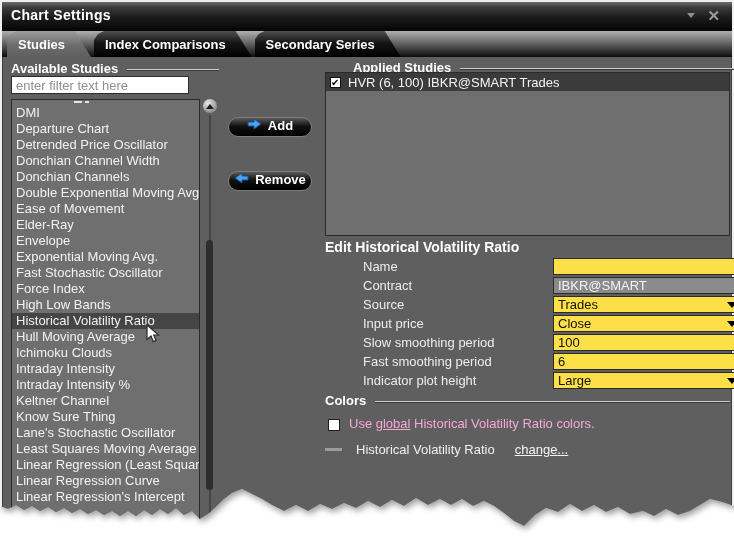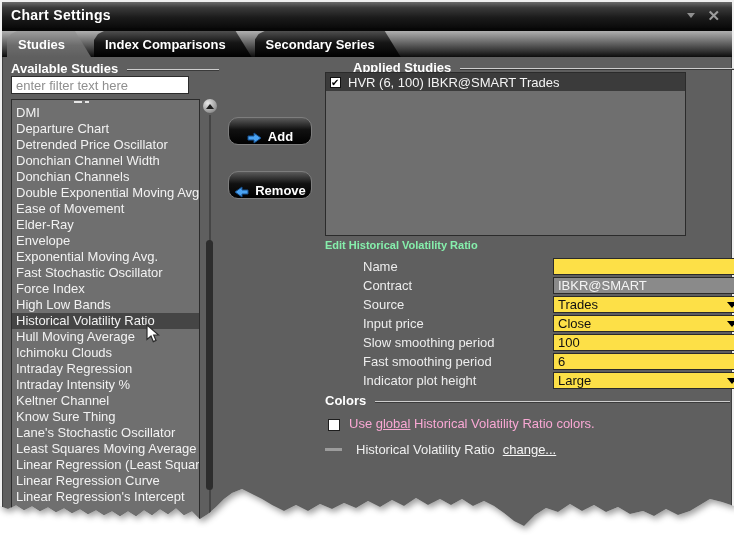--- a/index.html
+++ b/index.html
@@ -55,53 +55,53 @@
     background-image:linear-gradient(#e6e6e6,#e6e6e6),linear-gradient(#e6e6e6,#e6e6e6);
     background-size:8px 2px,4px 2px;background-position:62px 1px,73px 1px;background-repeat:no-repeat;}
   
   .sb-up{position:absolute;left:200px;top:42px;width:14px;height:14px;border-radius:50%;
     background:radial-gradient(circle at 35% 30%,#e8e8e8,#8d8d8d 75%,#5c5c5c);}
   .sb-up::after{content:"";position:absolute;left:3px;top:4px;width:0;height:0;
     border:4px solid transparent;border-bottom:5px solid #1c1c1c;margin-top:-3px;}
   .sb-track{position:absolute;left:206px;top:58px;bottom:0;width:2px;background:#454545;}
   .sb-thumb{position:absolute;left:203px;top:183px;width:7px;height:250px;background:#2d2d2d;border-radius:4px;}
   
-  .xfer-btn{position:absolute;left:225px;width:84px;height:28px;border-radius:10px;color:#ffffff;
-    font-size:13px;font-weight:bold;display:flex;align-items:flex-end;justify-content:center;gap:6px;
+  .xfer-btn{position:absolute;left:225px;width:84px;height:20px;border-radius:10px;color:#ffffff;
+    font-size:13px;font-weight:bold;display:flex;align-items:flex-start;justify-content:center;gap:6px;
     background:linear-gradient(180deg,#5a5a5a 0%,#111 45%,#000 100%);border:1px solid #7d7d7d;}
   .btn-add{top:60px;}
   .btn-remove{top:83px;margin-top:31px;}
   .arrow-ico{width:15px;height:12px;display:block;}
   .arrow-ico.left{transform:scaleX(-1);}
   
   .applied-head{left:322px;top:3px;width:405px;margin-left:28px;}
-  .applied-list{left:322px;top:15px;width:361px;height:164px;}
+  .applied-list{left:322px;top:15px;width:405px;height:164px;}
   .applied-row{display:flex;align-items:center;height:18px;padding-left:4px;color:#f4f4f4;font-size:13px;white-space:nowrap;}
   .applied-row.selected{background:#3b3b3b;}
   .cb{width:11px;height:11px;background:#ffffff;border:1px solid #111;margin-right:7px;position:relative;flex:none;}
   .applied-row.checked .cb::after{content:"\2714";position:absolute;left:0px;top:-1px;font-size:10px;color:#000;}
-  .edit-head{position:absolute;left:322px;top:182px;color:#86efac;font-weight:bold;font-size:11px;}
+  .edit-head{position:absolute;left:322px;top:182px;color:#ffffff;font-weight:bold;font-size:14px;}
   .form-rows{position:absolute;left:328px;top:200px;width:405px;margin-left:32px;}
   .frow{display:flex;height:19px;align-items:center;}
   .flabel{width:190px;flex:none;color:#ededed;font-size:13px;white-space:nowrap;}
   .fctrl{position:relative;width:191px;height:17px;background:#fde047;border:1px solid #2b2b2b;}
   .fval{display:block;font-size:13px;line-height:15px;color:#101010;padding-left:4px;white-space:nowrap;}
   .frow.type-disabled .fctrl{background:#8a8a8a;}
   .frow.type-disabled .fval{color:#f4f4f4;}
   .dd-arrow{display:none;position:absolute;right:6px;top:5px;width:0;height:0;
     border:5px solid transparent;border-top:6px solid #000;}
   .frow.type-select .dd-arrow{display:block;}
   
   .colors-head{left:322px;top:336px;width:405px;}
   .global-row{position:absolute;left:325px;top:359px;display:flex;align-items:flex-end;color:#f9a8d4;font-size:13px;}
   .cb2{width:12px;height:12px;background:#ffffff;border:1px solid #1d1d1d;margin-right:9px;flex:none;}
   .u{text-decoration:underline;}
   .swatch-row{position:absolute;left:322px;top:384px;display:flex;align-items:center;color:#f0f0f0;font-size:13px;height:16px;}
   .swatch{width:17px;height:3px;margin-right:14px;flex:none;}
-  .chg{margin-left:8px;text-decoration:underline;color:#f5f5f5;}
+  .chg{margin-left:20px;text-decoration:underline;color:#f5f5f5;}
   
   .cursor{position:absolute;left:146px;top:324px;z-index:40;}
 </style>
 </head>
 <body>
 
 <div class="stage">
   <div class="shadow-wrap">
     <div class="window">
 
@@ -164,21 +164,21 @@
             <div class="lrow">Force Index</div>
 
             <div class="lrow">High Low Bands</div>
 
             <div class="lrow selected">Historical Volatility Ratio</div>
 
             <div class="lrow">Hull Moving Average</div>
 
             <div class="lrow">Ichimoku Clouds</div>
 
-            <div class="lrow">Intraday Regression</div>
+            <div class="lrow">Intraday Intensity</div>
 
             <div class="lrow">Intraday Intensity %</div>
 
             <div class="lrow">Keltner Channel</div>
 
             <div class="lrow">Know Sure Thing</div>
 
             <div class="lrow">Lane's Stochastic Oscillator</div>
 
             <div class="lrow">Least Squares Moving Average</div>

